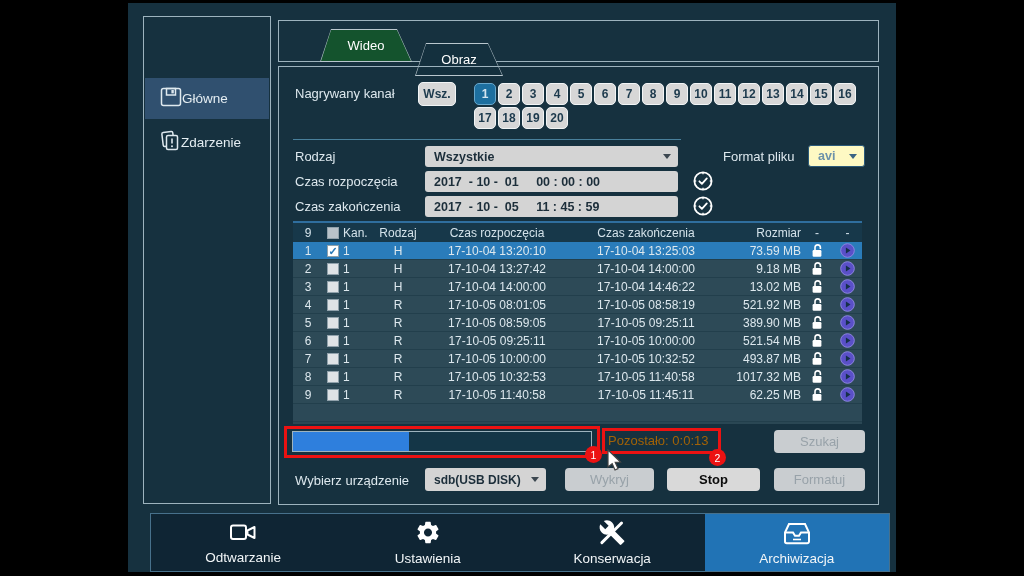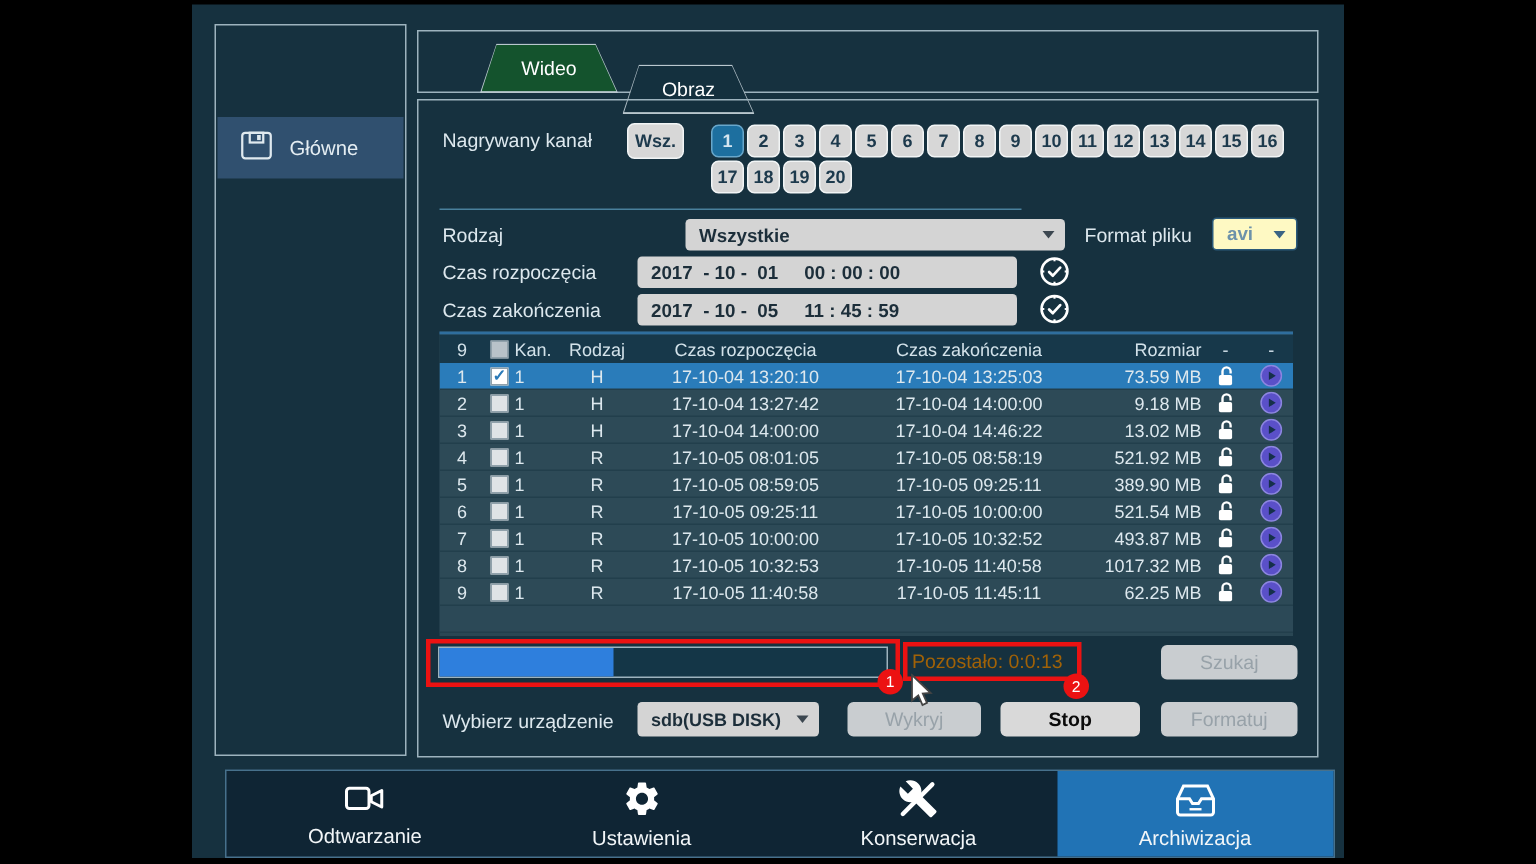--- a/index.html
+++ b/index.html
@@ -5,21 +5,21 @@
   * { margin:0; padding:0; box-sizing:border-box; }
   html,body { width:1024px; height:576px; background:#000; overflow:hidden;
               font-family:"Liberation Sans", sans-serif; }
   .abs { position:absolute; }
 
   .app-bg { position:absolute; left:128px; top:3px; width:768px; height:569px; background:#16313f; }
 
   
   .sidebar { position:absolute; left:143px; top:16px; width:128px; height:488px; border:1px solid #9db3be; }
   .side-item { position:absolute; left:1px; width:124px; height:41px; display:flex; align-items:center;
-               gap:11px; padding-left:15px; color:#e4edf2; font-size:13.5px; cursor:default; }
+               padding-left:15px; color:#e4edf2; font-size:13.5px; cursor:default; }
   .side-item.active { background:#30506f; }
 
   .tabbox { position:absolute; left:278px; top:20px; width:601px; height:42px; border:1px solid #9db3be; }
   .tab { position:absolute; bottom:0; height:33px; }
   .tab-shape { position:absolute; inset:0; clip-path:polygon(11px 0, calc(100% - 15px) 0, 100% 100%, 0 100%); background:#b9c7ce; }
   .tab-fill { position:absolute; inset:1px; clip-path:polygon(10px 0, calc(100% - 14px) 0, 100% 100%, 0 100%);
               display:flex; align-items:center; justify-content:center; color:#fff; font-size:13px; }
   .tab.active .tab-fill { background:#14532d; }
   .tab.inactive .tab-fill { background:#14303e; }
 
@@ -93,20 +93,31 @@
 <div class="sidebar">
   <div class="side-item active" style="top:61px">
     <span>
       <svg width="22" height="20" viewBox="0 0 22 20">
           <rect x="1.5" y="1.5" width="19" height="17" rx="2" fill="none" stroke="#dfe9ef" stroke-width="1.5"></rect>
           <rect x="6.5" y="1.5" width="9" height="6.5" fill="none" stroke="#dfe9ef" stroke-width="1.5"></rect>
           <rect x="11.4" y="3" width="2.4" height="3.4" fill="#dfe9ef"></rect>
         </svg>
     </span>
     <span>Główne</span>
+  </div>
+  <div class="side-item" style="top:105px">
+    <span>
+      <svg width="21" height="22" viewBox="0 0 21 22">
+          <rect x="2.5" y="2" width="11" height="14" rx="1.5" fill="none" stroke="#dfe9ef" stroke-width="1.5" transform="rotate(-7 8 9)"></rect>
+          <rect x="6.5" y="5.5" width="11" height="14" rx="1.5" fill="#16313f" stroke="#dfe9ef" stroke-width="1.5"></rect>
+          <line x1="12" y1="8.6" x2="12" y2="13.6" stroke="#dfe9ef" stroke-width="1.6"></line>
+          <circle cx="12" cy="16.3" r="1" fill="#dfe9ef"></circle>
+        </svg>
+    </span>
+    <span>Zdarzenie</span>
   </div>
 </div>
 
 <div class="tabbox"></div>
 <div class="tab active" style="left:320px; top:29px; width:92px;">
   <div class="tab-shape"></div>
   <div class="tab-fill">Wideo</div>
 </div>
 <div class="tab inactive" style="left:415px; top:43px; width:88px;">
   <div class="tab-shape"></div>
@@ -138,21 +149,21 @@
 <div class="chan-row" style="left:474px; top:107px;">
     <div class="btn-gray chan">17</div>
     <div class="btn-gray chan">18</div>
     <div class="btn-gray chan">19</div>
     <div class="btn-gray chan">20</div>
   </div>
 
 <div class="sep-line"></div>
 
 <div class="lbl" style="left:295px; top:149px;">Rodzaj</div>
-<div class="field" style="left:425px; top:146px; width:253px; height:21px;margin-left:32px;">
+<div class="field" style="left:425px; top:146px; width:253px; height:21px;">
   <span>Wszystkie</span>
   <span class="caret"></span>
 </div>
 
 <div class="lbl" style="left:723px; top:149px;">Format pliku</div>
 <div class="field disabled" style="left:808px; top:145px; width:57px; height:22px;">
   <span>avi</span>
   <span class="caret"></span>
 </div>
 

